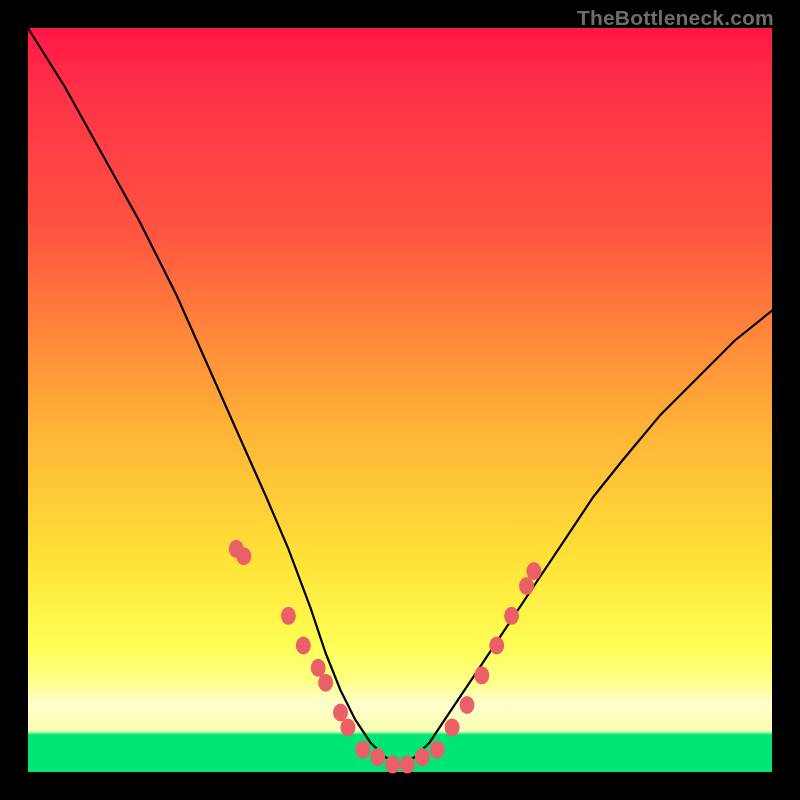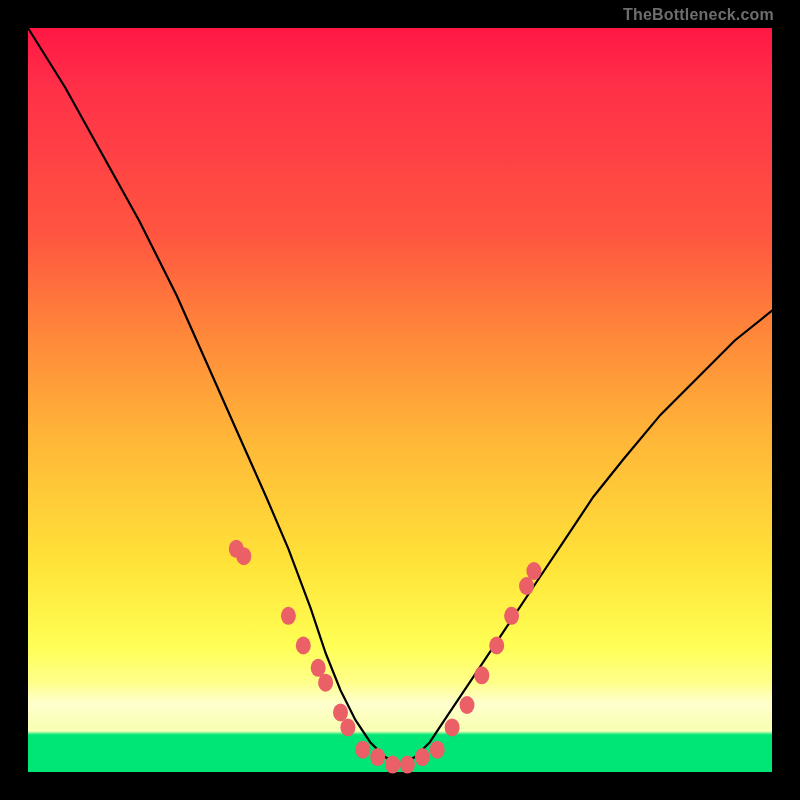--- a/index.html
+++ b/index.html
@@ -52,21 +52,21 @@
       rgba(255,255,255,0.45) 50%,
       rgba(255,255,255,0) 100%
     );
     pointer-events: none;
   }
   .watermark {
     position: absolute;
     top: 6px;
     right: 26px;
     color: #6d6d6d;
-    font-size: 16px;
+    font-size: 21px;
     font-weight: 600;
     letter-spacing: 0.2px;
     user-select: none;
     text-align: right;
   }
   svg.curve {
     position: absolute;
     left: 0;
     top: 0;
     width: 100%;

